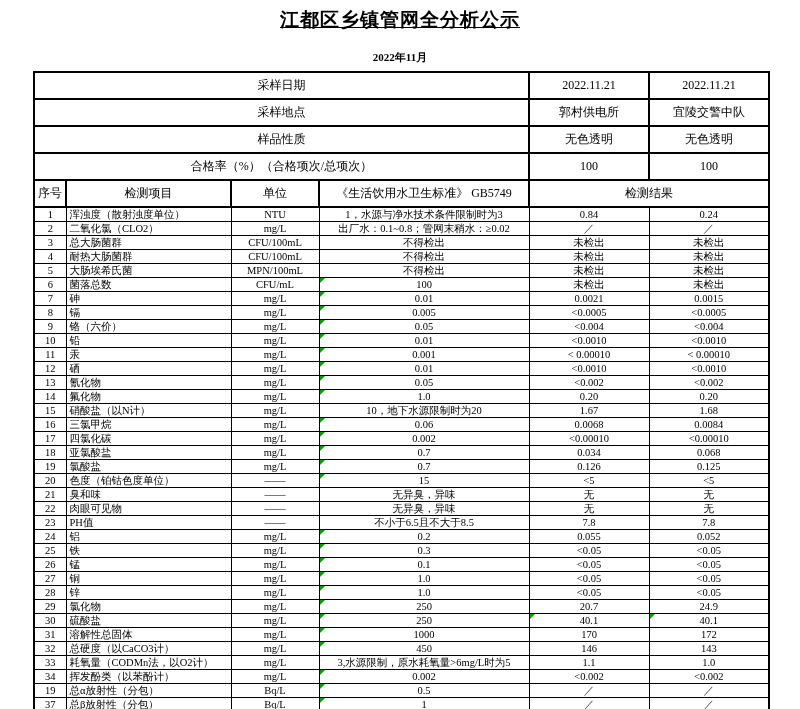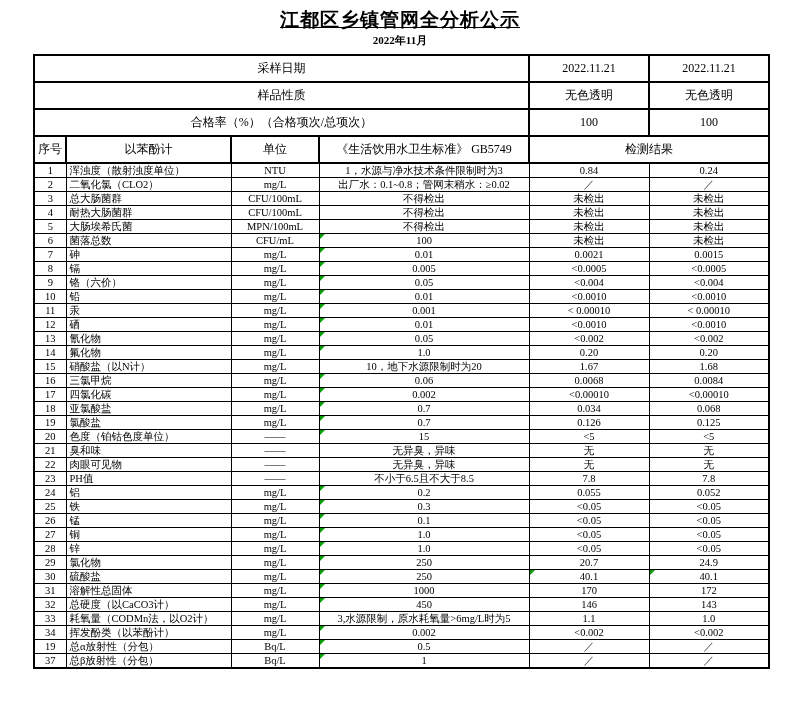--- a/index.html
+++ b/index.html
@@ -1,20 +1,20 @@
 <!DOCTYPE html>
 <html style="--flag-green: #00a000;"><head>
 <meta charset="utf-8">
 <style>
   html,body{margin:0;padding:0;background:#fff;}
   body{width:800px;height:709px;overflow:hidden;color:#000;
        font-family:"Liberation Serif","DejaVu Serif",serif;}
   .title{text-align:center;font-family:"Liberation Sans","DejaVu Sans",sans-serif;
          font-weight:bold;font-size:19px;margin-top:7px;letter-spacing:1px;text-decoration:underline;}
-  .subtitle{text-align:center;font-size:11px;font-weight:bold;margin-top:0;}
+  .subtitle{text-align:center;font-size:11px;font-weight:bold;margin-top:17px;}
   table{border-collapse:collapse;table-layout:fixed;width:735px;
         margin:6px 0 0 33px;border:2px solid #000;}
   td{border:1px solid #000;text-align:center;padding:0;overflow:hidden;
      white-space:nowrap;position:relative;vertical-align:middle;}
   .sum td,.hdr td{border-width:2px;height:25px;font-size:12px;border-radius:13px;}
   .data td{height:13px;font-size:10.5px;line-height:11px;}
   td.item{text-align:left;padding-left:3px;}
   .flag::before{content:"";position:absolute;top:0;left:0;width:0;height:0;
      border-top:5px solid var(--flag-green,#00a000);border-right:5px solid transparent;}
 </style>
@@ -35,35 +35,40 @@
         <col style="width:120px">
     </colgroup>
 
     <tbody class="sum">
         <tr>
           <td colspan="4">采样日期</td>
           <td>2022.11.21</td>
           <td>2022.11.21</td>
         </tr>
         <tr>
+          <td colspan="4">采样地点</td>
+          <td>郭村供电所</td>
+          <td>宜陵交警中队</td>
+        </tr>
+        <tr>
           <td colspan="4">样品性质</td>
           <td>无色透明</td>
           <td>无色透明</td>
         </tr>
         <tr>
           <td colspan="4">合格率（%）（合格项次/总项次）</td>
           <td>100</td>
           <td>100</td>
         </tr>
       </tbody>
 
     <tbody class="hdr">
       <tr>
         <td class="flag">序号</td>
-        <td>以苯酚计</td>
+        <td>检测项目</td>
         <td>单位</td>
         <td>《生活饮用水卫生标准》 GB5749</td>
         <td colspan="2">检测结果</td>
       </tr>
     </tbody>
 
     <tbody class="data">
         <tr>
           <td>1</td>
           <td class="item">浑浊度（散射浊度单位）</td>

